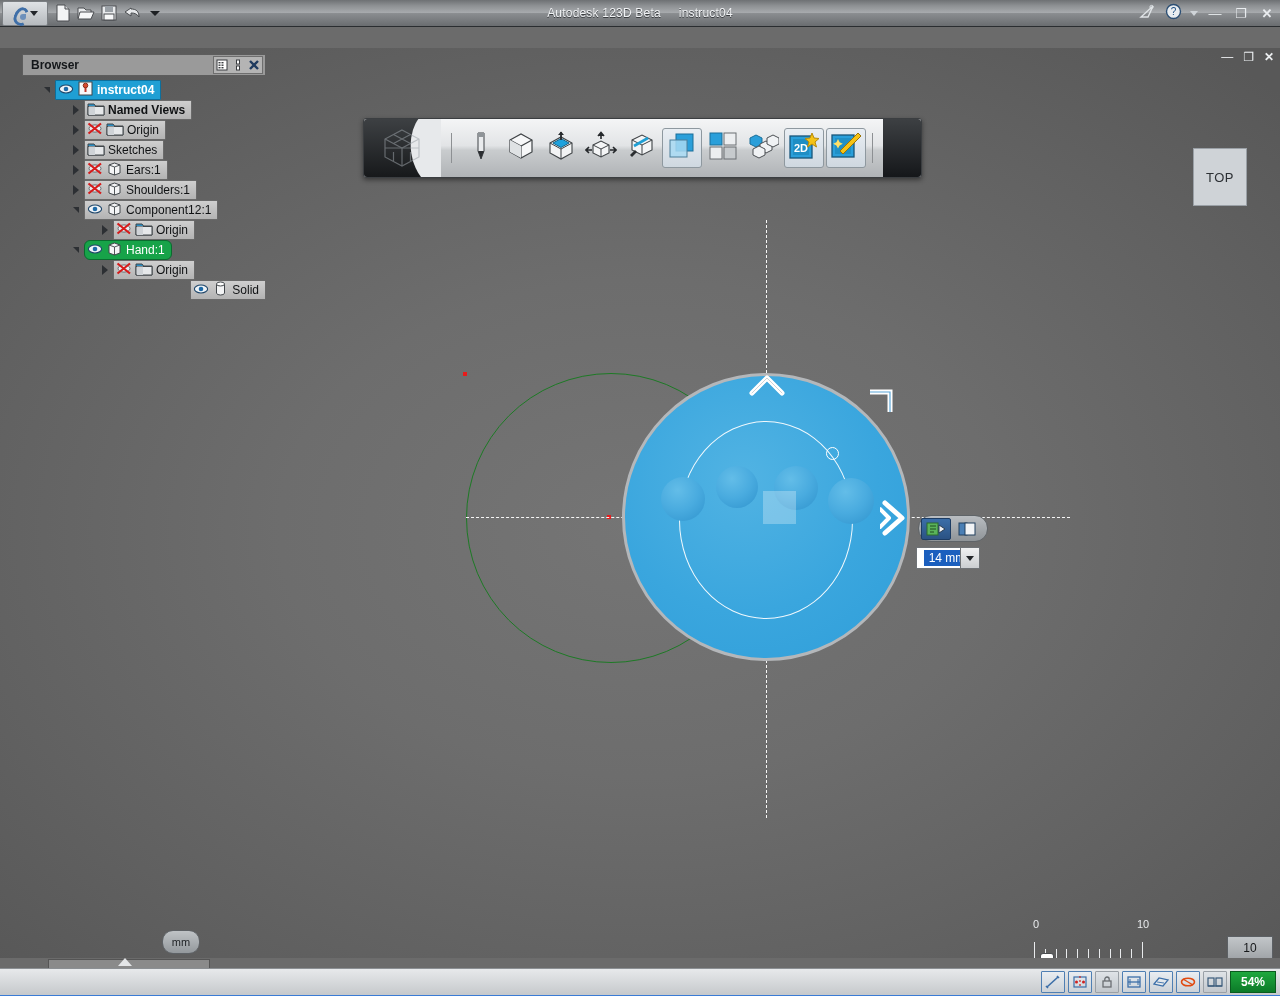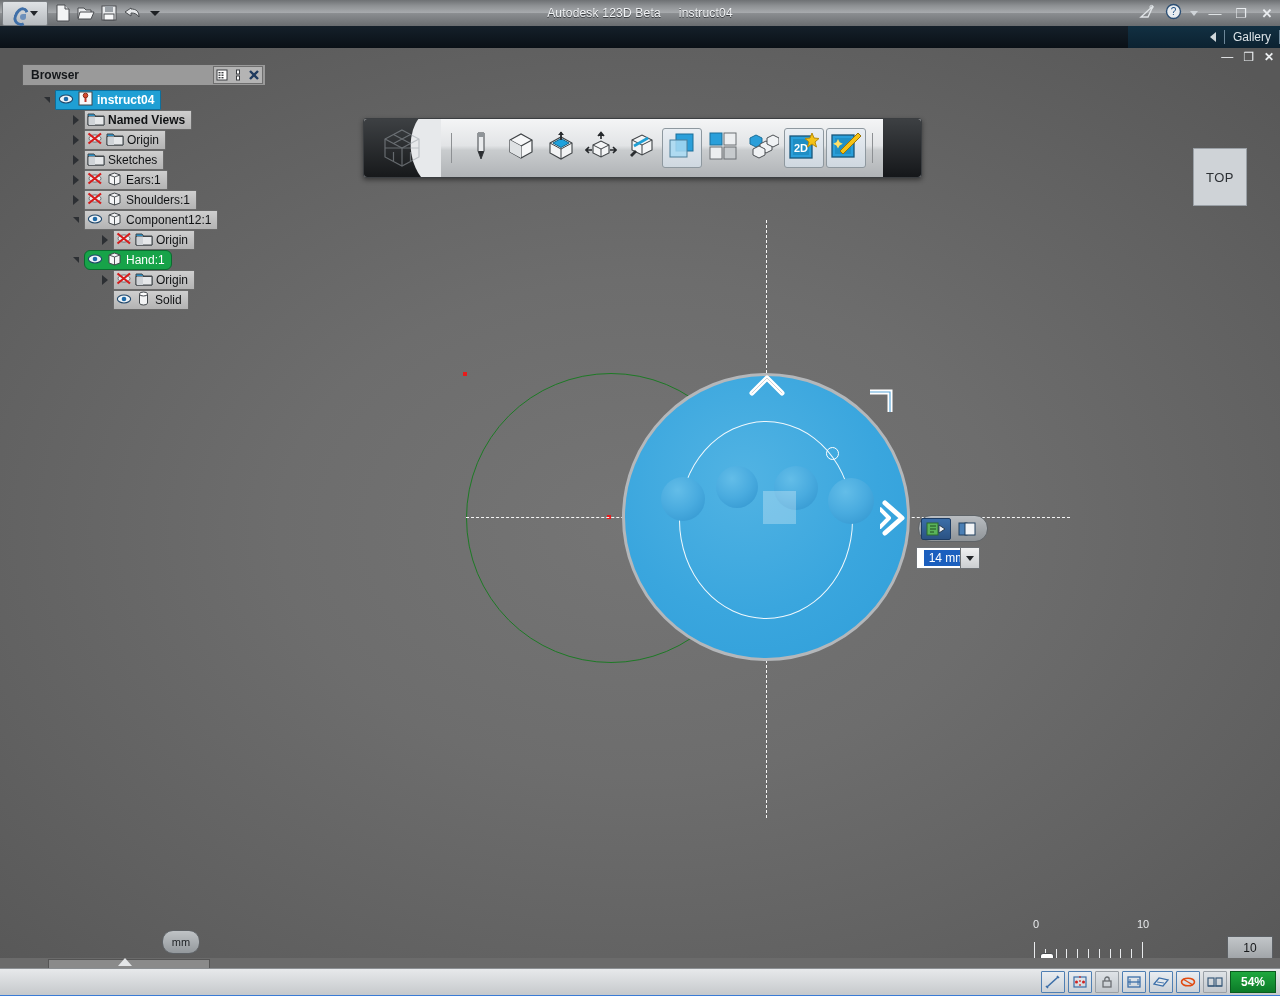--- a/index.html
+++ b/index.html
@@ -35,21 +35,21 @@
     background:linear-gradient(to bottom,#123042,#0c2231);display:flex;align-items:center;justify-content:flex-end;gap:8px;padding-right:10px;}
   .gallery-right .arr{width:0;height:0;border-top:5px solid transparent;border-bottom:5px solid transparent;border-right:6px solid #cfd6da;}
   .gallery-right .sep{width:1px;height:14px;background:#6d8799;}
   .gallery-right .lbl{color:#dde4e8;font-size:12px;}
 
   
   .viewport{position:absolute;left:0;top:48px;width:1280px;height:920px;
     background:radial-gradient(ellipse 900px 620px at 640px 480px,#757575 0%,#6d6d6d 40%,#616161 75%,#585858 100%);}
 
   
-  .browser{position:absolute;left:22px;top:16px;width:244px;}
+  .browser{position:absolute;left:22px;top:6px;width:244px;}
   .br-head{position:relative;height:20px;background:#9a9a9a;border:1px solid #5d5d5d;display:flex;align-items:center;}
   .br-title{padding-left:8px;font-size:12px;font-weight:bold;color:#14171a;}
   .br-btns{position:absolute;right:2px;top:1px;display:flex;align-items:center;gap:0px;
     background:#b4b4b4;border:1px solid #6e6e6e;height:16px;}
   .br-b{width:16px;height:16px;display:flex;align-items:center;justify-content:center;}
 
   .tree{position:relative;margin-top:4px;}
   .trow{position:relative;height:20px;display:flex;align-items:center;font-size:12px;color:#101214;}
   .tw{width:13px;height:13px;display:flex;align-items:center;justify-content:center;margin-right:2px;}
   .tw .tri-c{width:0;height:0;border-top:5px solid transparent;border-bottom:5px solid transparent;border-left:6px solid #2c2f33;}
@@ -209,29 +209,20 @@
             <text x="8.5" y="12" font-size="10" text-anchor="middle" fill="#1a4d80" font-family="Liberation Sans">?</text>
           </svg>
       </span>
       <span class="cap" style="border-top-color:#cfd4d8"></span>
       <span class="win-btn">—</span>
       <span class="win-btn">❐</span>
       <span class="win-btn" style="font-weight:bold">✕</span>
     </div>
   </div>
 
-  <div class="gallerybar">
-    <div class="gallery-left"></div>
-    <div class="gallery-right">
-      <span class="arr"></span>
-      <span class="sep"></span>
-      <span class="lbl">Gallery</span>
-      <span class="sep"></span>
-    </div>
-  </div>
 
   <div class="viewport">
 
     <div style="position:absolute;right:6px;top:2px;display:flex;align-items:center;gap:10px;color:#eceff1;font-size:12px;">
       <span>—</span>
       <span>❐</span>
       <span style="font-weight:bold">✕</span>
     </div>
 
     <div class="browser">
@@ -416,21 +407,21 @@
                   <path d="M1.5 1.5 L14 11.5 M14 1.5 L1.5 11.5" stroke="#d61b1b" stroke-width="2.2"></path>
                 </svg></span>
               <span><svg width="18" height="14" viewBox="0 0 18 14">
                   <path d="M1 2h6l1.6 2H17v9H1z" fill="#2a8fc4" stroke="#41464a"></path>
                   <path d="M1 4.5h16V13H1z" fill="#e6e8ea" stroke="#41464a"></path>
                   <path d="M2 4.5h6V13H2z" fill="#cfd3d7"></path>
                 </svg></span>
               <span class="tlabel">Origin</span>
             </span>
           </div>
-          <div class="trow" style="padding-left: 76px;">
+          <div class="trow" style="padding-left: 76px; justify-content: flex-end;">
             <span class="tw"></span>
             <span class="tnode">
               <span><svg width="16" height="12" viewBox="0 0 16 12">
                   <ellipse cx="8" cy="6" rx="6.6" ry="4" fill="#eef3f7" stroke="#1d4569" stroke-width="1.1"></ellipse>
                   <circle cx="8" cy="6" r="2.3" fill="#1d6aa8"></circle>
                 </svg></span>
               <span><svg width="17" height="15" viewBox="0 0 17 15">
                   <path d="M4.5 3 v9 a4 2 0 008 0 V3 Z" fill="#f2f3f4" stroke="#41464a"></path>
                   <ellipse cx="8.5" cy="3" rx="4" ry="2" fill="#ffffff" stroke="#41464a"></ellipse>
                 </svg></span>

